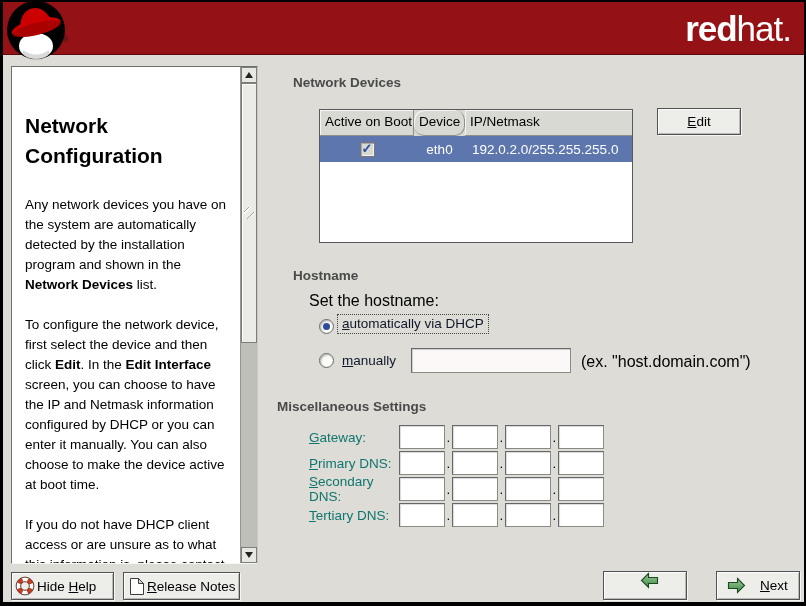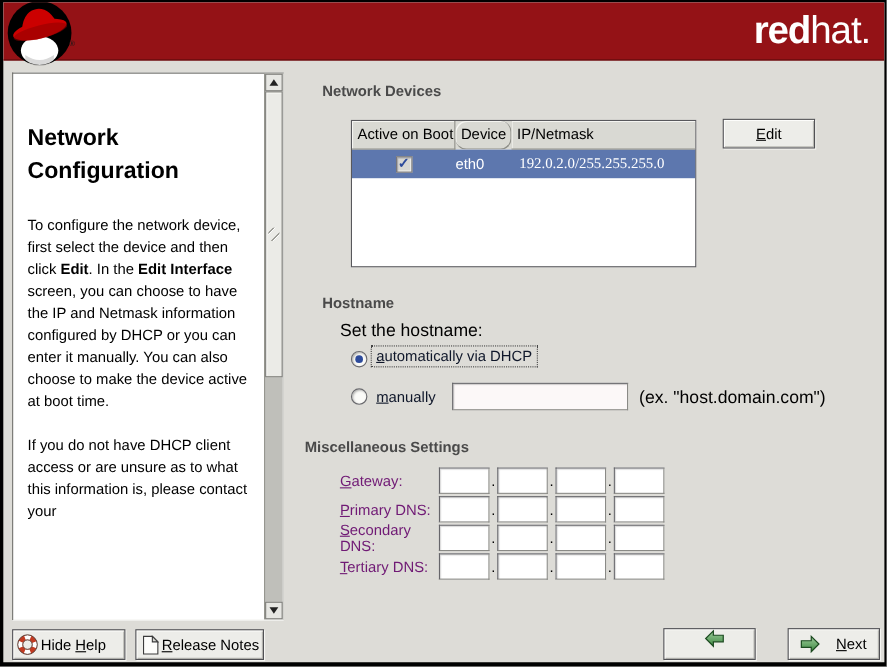--- a/index.html
+++ b/index.html
@@ -79,22 +79,22 @@
   .th{
     font-size:13.5px; line-height:24px; color:#000; padding-left:5px;
     border-right:1px solid #8f8f89; border-bottom:1px solid #8f8f89;
     box-shadow:inset 1px 1px 0 #f5f5f1;
   }
   .c1{ width:94px; } .c2{ width:51px;border-radius:10px; } .c3{ flex:1; border-right:none; }
   .trow{ display:flex; height:26px; align-items:center; }
   .trow.selected{ background:#5D77AE; color:#fff; }
   .td{ font-size:13.5px; }
   .td.c1{ display:flex; justify-content:center; }
-  .td.c2{ text-align:left; }
-  .td.c3{ padding-left:7px;font-family:Liberation Serif, serif; }
+  .td.c2{ text-align:center; }
+  .td.c3{ padding-left:7px; }
   .checkbox{
     width:15px; height:15px; background:#D8D8D3;
     border:1px solid #77777b;
     box-shadow:inset 1px 1px 0 #a9a9ad, inset -1px -1px 0 #f2f2ee;
     display:flex; align-items:center; justify-content:center;
   }
   .check{ color:#2d4b9b; font-size:13px; font-weight:700; line-height:1; margin-top:-2px; }
 
   
   .btn{
@@ -126,21 +126,21 @@
     position:absolute; left:408px; top:346px; width:160px; height:25px;
     background:#FCF8F8; border:1px solid #8a8a86;
     border-top-color:#66666a; border-left-color:#66666a;
     box-shadow:inset 1px 1px 1px rgba(0,0,0,.18);
     font-family:"Liberation Sans", sans-serif; font-size:13px; padding:0 4px;
   }
 
   
   .misc-rows{ position:absolute; left:306px; top:423px; }
   .ip-row{ display:flex; align-items:center; height:24px; margin-bottom:2px; }
-  .ip-label{ width:90px; font-size:13.5px; color:#701a75; }
+  .ip-label{ width:90px; font-size:13.5px; color:#0f766e; }
   .octet{
     width:46px; height:24px; background:#fff;
     border:1px solid #8a8a86; border-top-color:#66666a; border-left-color:#66666a;
     box-shadow:inset 1px 1px 1px rgba(0,0,0,.15);
     font-family:"Liberation Sans", sans-serif; font-size:13px; padding:0 3px;
   }
   .dot{ width:7px; text-align:center; font-size:13.5px; color:#000; }
 </style>
 </head>
 <body>
@@ -160,20 +160,21 @@
       <text x="58" y="42" font-size="7" fill="#1a1a1a">®</text>
     </svg>
     <div class="wordmark">
       <span class="wm-bold">red</span><span class="wm-light">hat.</span>
     </div>
   </div>
 
   <div class="help-panel">
     <div class="help-content">
       <div class="help-title">Network Configuration</div>
+      <p><span>Any network devices you have on the system are automatically detected by the installation program and shown in the </span><span style="font-weight: 700;">Network Devices</span><span> list.</span></p>
       <p><span>To configure the network device, first select the device and then click </span><span style="font-weight: 700;">Edit</span><span>. In the </span><span style="font-weight: 700;">Edit Interface</span><span> screen, you can choose to have the IP and Netmask information configured by DHCP or you can enter it manually. You can also choose to make the device active at boot time.</span></p>
       <p><span>If you do not have DHCP client access or are unsure as to what this information is, please contact your</span></p>
     </div>
     <div class="scrollbar">
       <div class="sb-btn sb-up">
           <span class="tri-up"></span>
         </div>
       <div class="sb-thumb">
           <div class="sb-grip"></div>
         </div>

